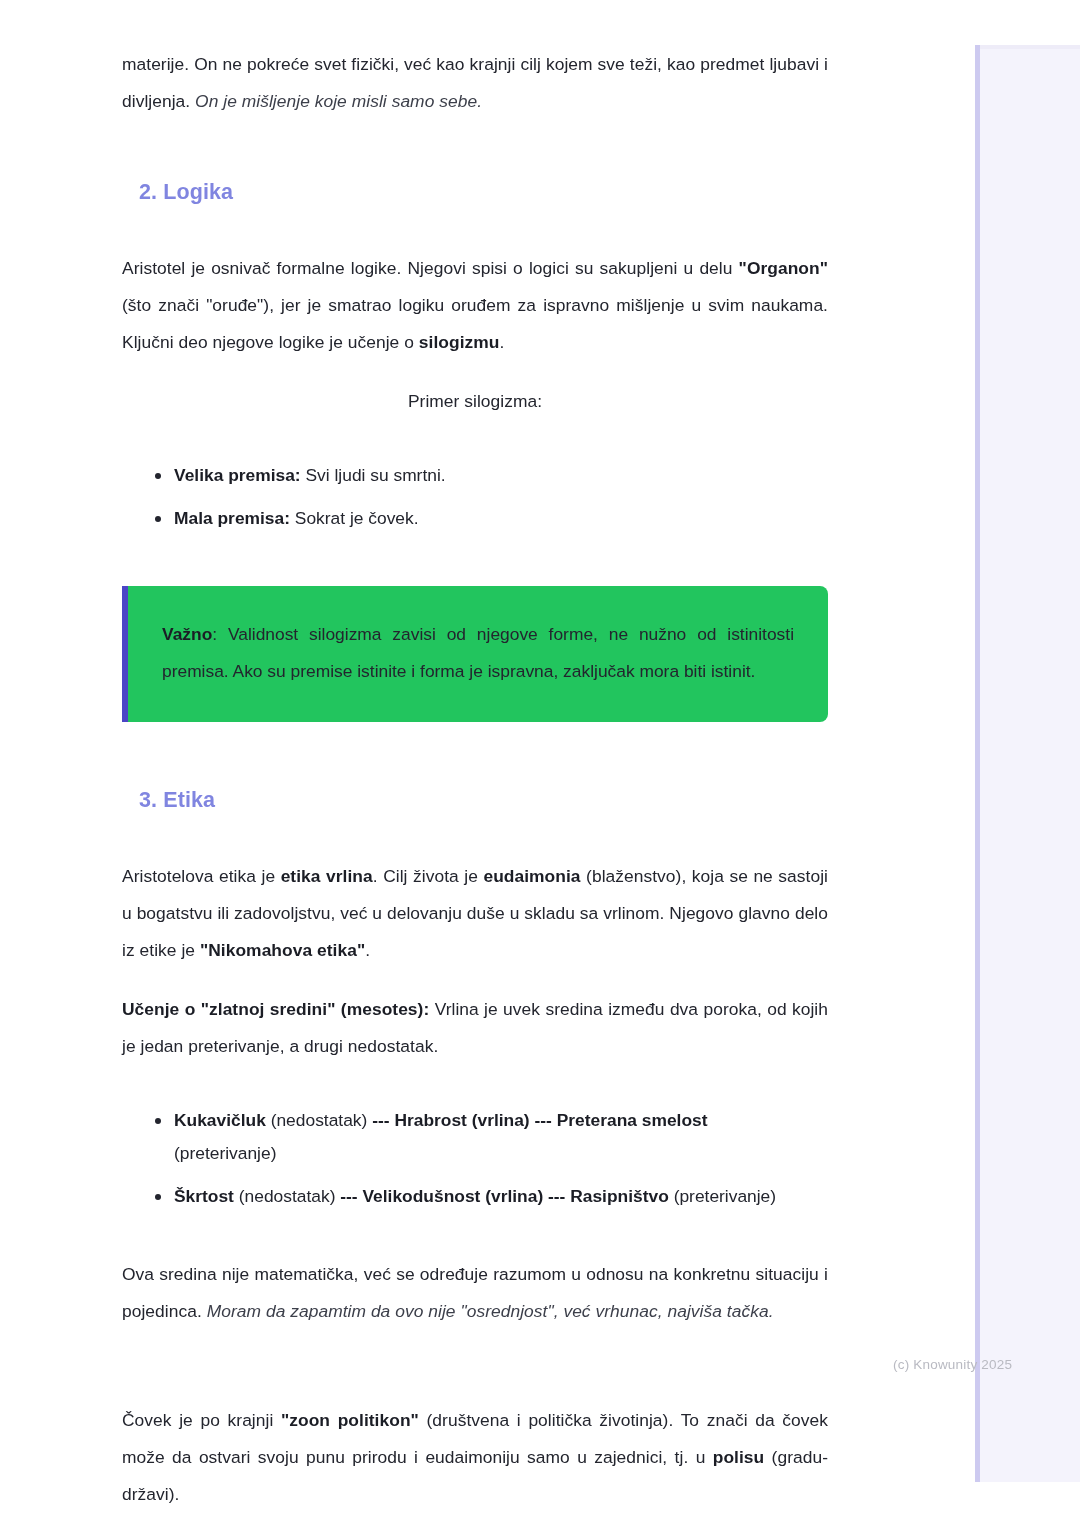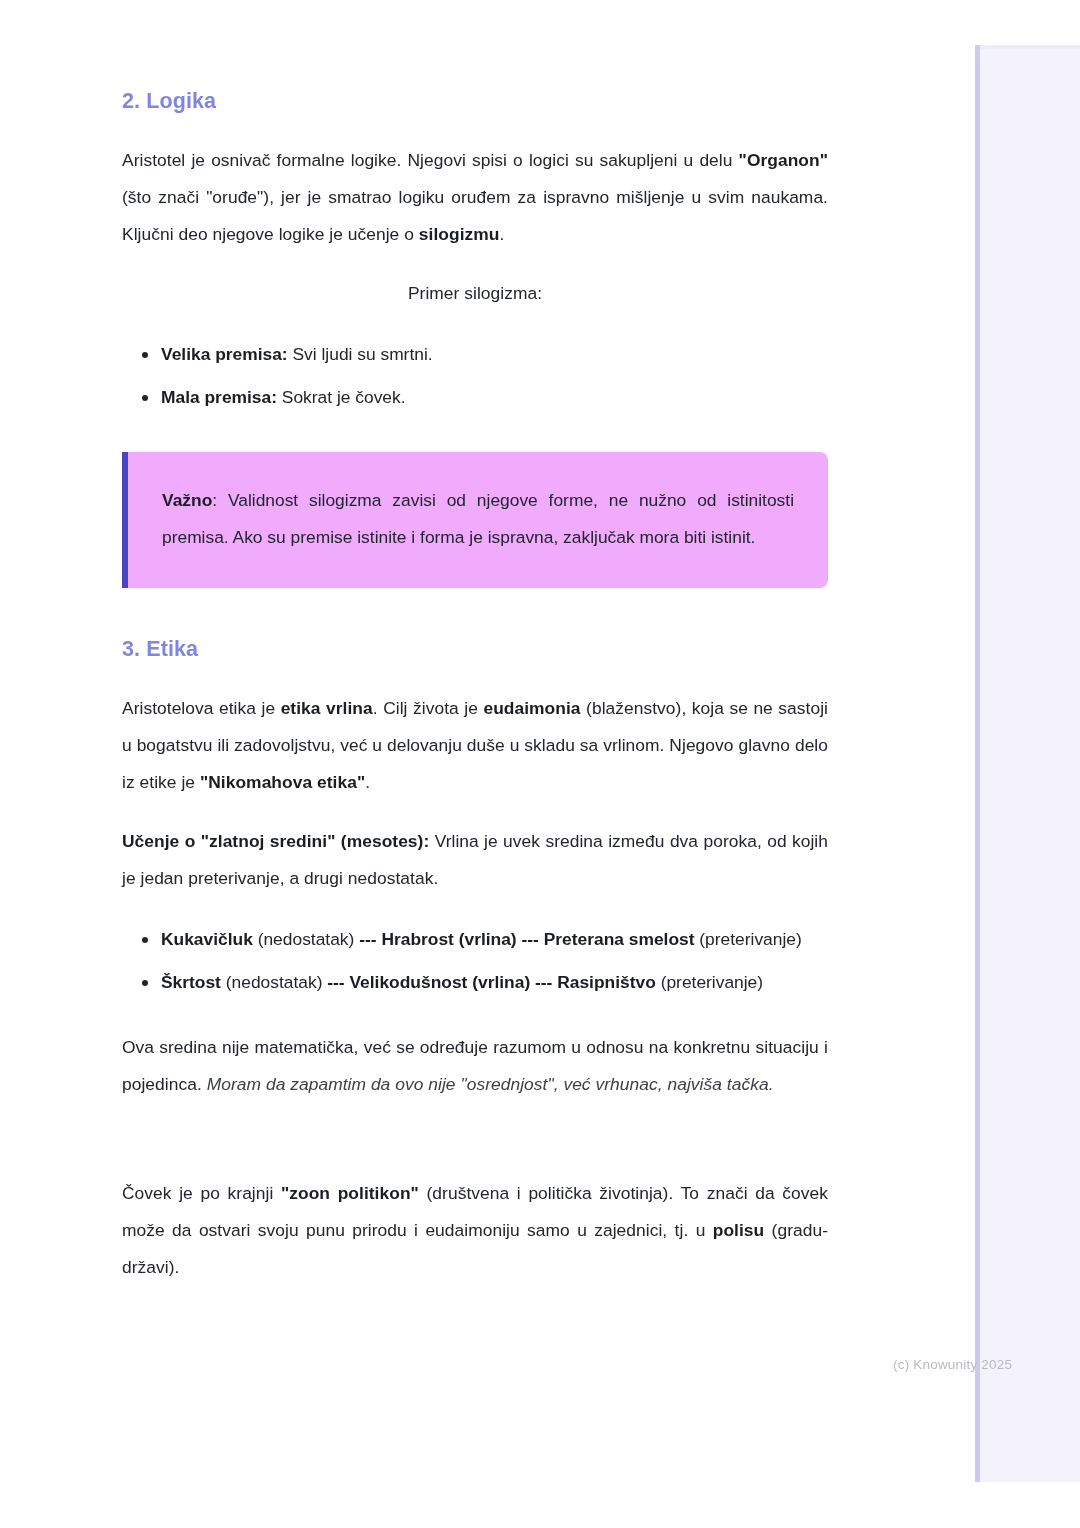--- a/index.html
+++ b/index.html
@@ -56,35 +56,35 @@
     margin: 0;
     font-size: 17.4px;
     line-height: 37px;
     text-align: justify;
     color: #23252e;
     letter-spacing: 0.05px;
   }
   p.body.flush { text-align: center; }
 
   h2.section {
-    margin: 0;
+    margin: 17px;
     font-size: 21.5px;
     line-height: 30px;
     font-weight: 700;
     color: #8085e0;
     letter-spacing: 0.1px;
   }
   .sp-22 { height: 22px; }
   .sp-26 { height: 26px; }
   .sp-34 { height: 34px; }
   .sp-40 { height: 40px; }
   .sp-46 { height: 46px; }
 
   ul.bullets {
-    margin: 4px;
+    margin: 17px;
     padding: 0;
     list-style: none;
   }
   ul.bullets > li {
     position: relative;
     padding-left: 35px;
     font-size: 17.4px;
     line-height: 33px;
     color: #23252e;
     margin-bottom: 10px;
@@ -100,21 +100,21 @@
     border-radius: 50%;
     background: #23252e;
   }
 
   b, strong { font-weight: 700; color: #1b1d25; }
   i, em { font-style: italic; color: #3c3f4a; }
 
   
   .callout {
     position: relative;
-    background: #f0abfc;
+    background: #22c55e;
     border-left: 6px solid #4b45c6;
     border-radius: 0 8px 8px 0;
     padding: 30px 34px 32px 34px;
     box-sizing: border-box;
   }
   .callout p {
     margin: 0;
     font-size: 17.4px;
     line-height: 37px;
     text-align: justify;
@@ -138,20 +138,21 @@
 <body>
 
 <div id="side-panel"></div>
 <div id="side-panel-edge"></div>
 <div id="side-panel-top-line"></div>
 
 <div id="page">
 
   <div class="sp-46"></div>
 
+  <p class="body"><span>materije. On ne pokreće svet fizički, već kao krajnji cilj kojem sve teži, kao predmet ljubavi i divljenja. </span><i>On je mišljenje koje misli samo sebe.</i></p>
 
   <div class="sp-40"></div>
 
   <h2 class="section">2. Logika</h2>
 
   <div class="sp-26"></div>
 
   <p class="body"><span>Aristotel je osnivač formalne logike. Njegovi spisi o logici su sakupljeni u delu </span><b>"Organon"</b><span> (što znači "oruđe"), jer je smatrao logiku oruđem za ispravno mišljenje u svim naukama. Ključni deo njegove logike je učenje o </span><b>silogizmu</b><span>.</span></p>
 
   <div class="sp-22"></div>

